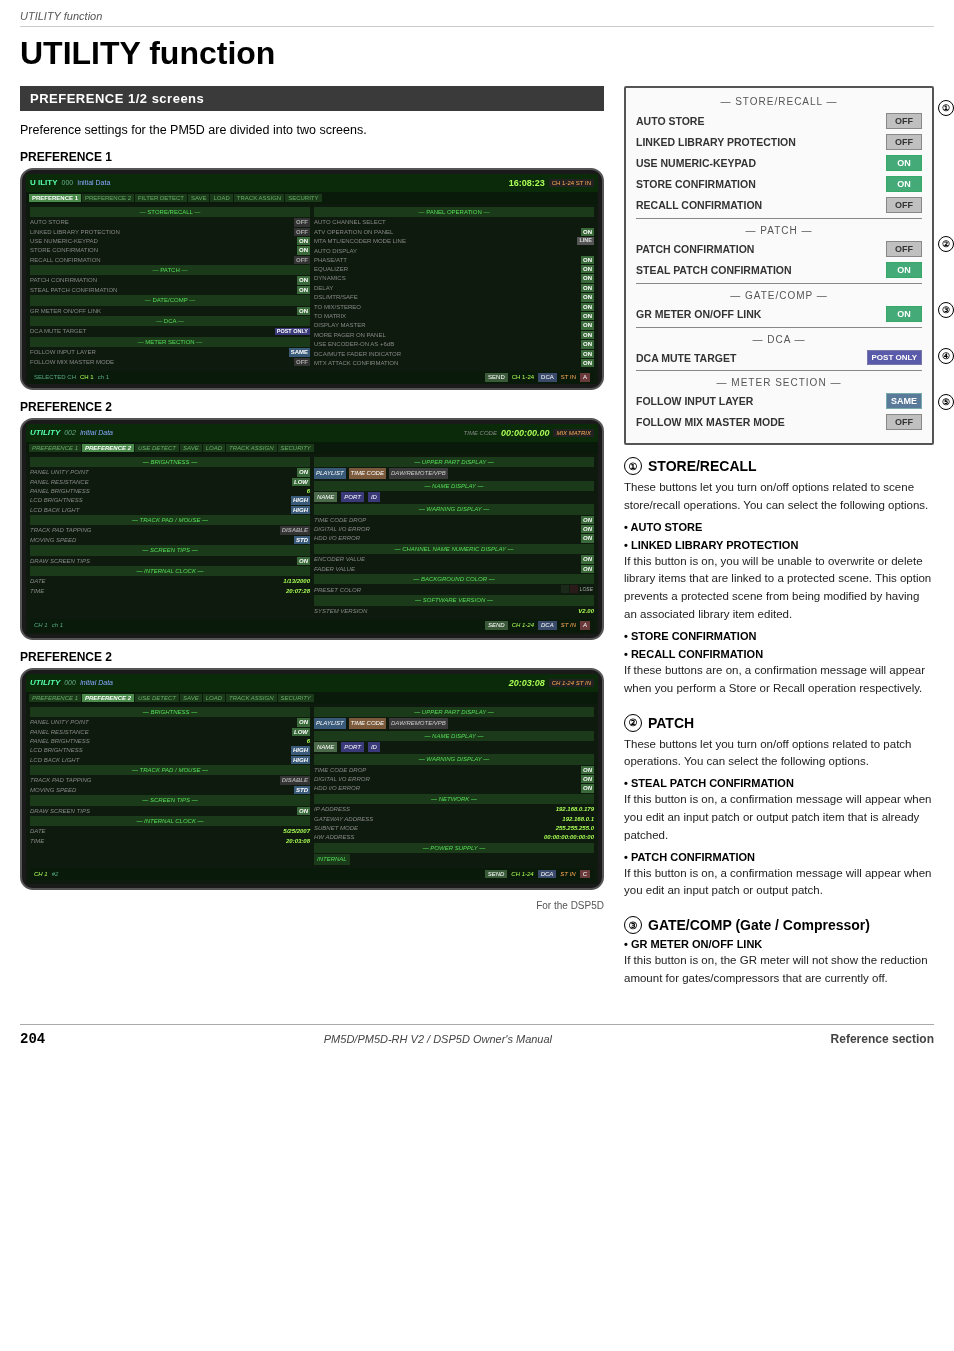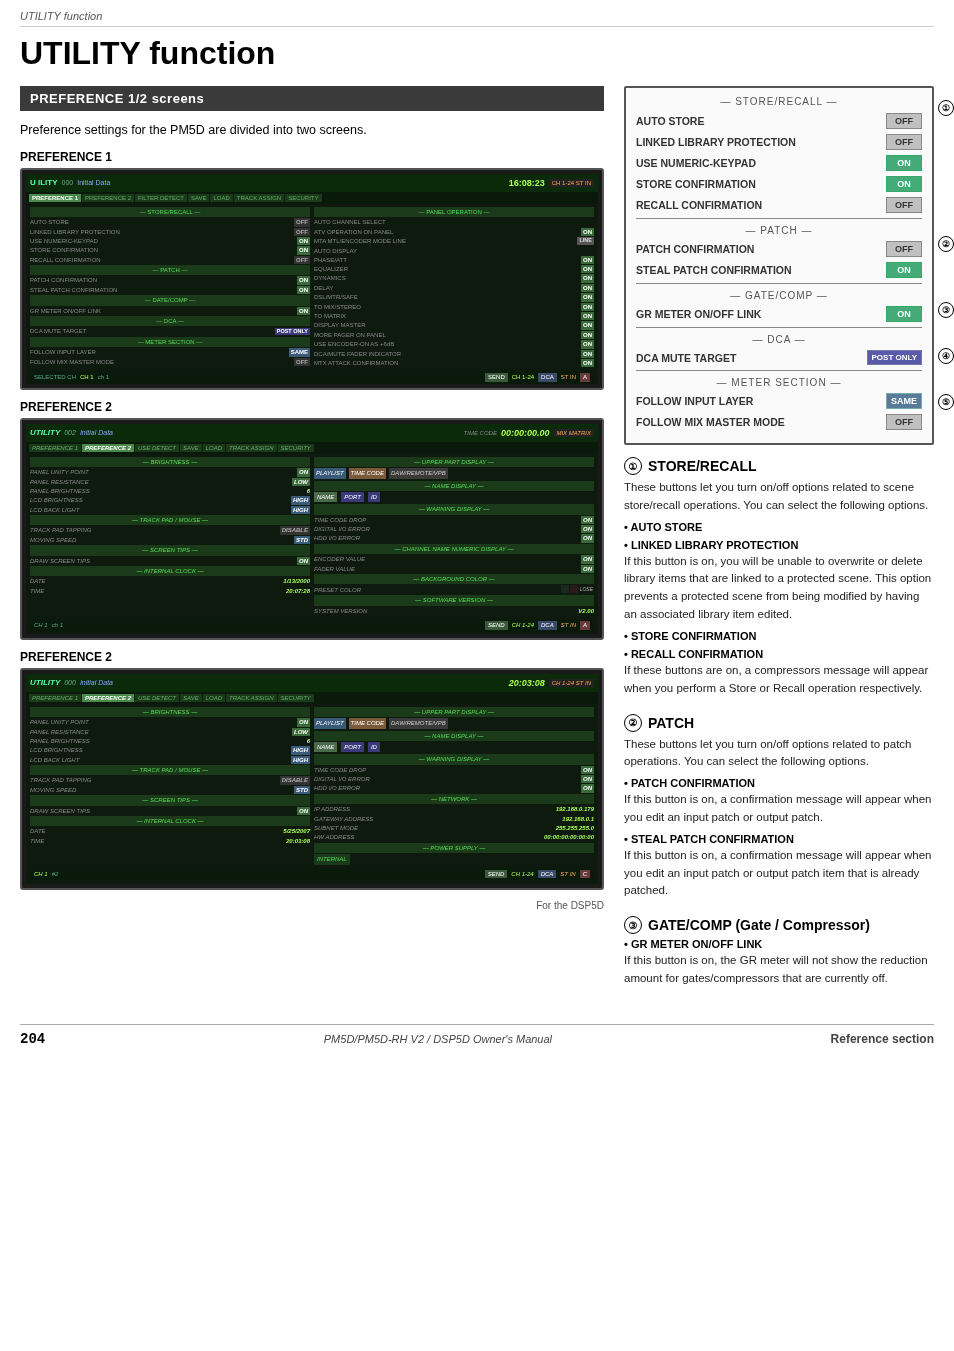--- a/index.html
+++ b/index.html
@@ -58,21 +58,21 @@
     .pref-label {
       font-weight: bold;
       font-size: 12px;
       margin-bottom: 4px;
       margin-top: 8px;
     }
     
     .screen-mockup {
       background: #1a1a1a;
       border: 2px solid #555;
-      border-radius: 3px;
+      border-radius: 13px;
       padding: 4px;
       margin-bottom: 10px;
       width: 100%;
     }
     .screen-mockup-inner {
       background: #0d1a0d;
       width: 100%;
       height: 210px;
       position: relative;
       overflow: hidden;
@@ -843,37 +843,37 @@
         </div>
         <div class="bullet-item">
           <div class="bullet-title">• LINKED LIBRARY PROTECTION</div>
           <p class="bullet-text">If this button is on, you will be unable to overwrite or delete library items that are linked to a protected scene. This option prevents a protected scene from being modified by having an associated library item edited.</p>
         </div>
         <div class="bullet-item">
           <div class="bullet-title">• STORE CONFIRMATION</div>
         </div>
         <div class="bullet-item">
           <div class="bullet-title">• RECALL CONFIRMATION</div>
-          <p class="bullet-text">If these buttons are on, a compressors message will appear when you perform a Store or Recall operation respectively.</p>
+          <p class="bullet-text">If these buttons are on, a confirmation message will appear when you perform a Store or Recall operation respectively.</p>
         </div>
       </div>
 
       <div class="numbered-section">
         <div class="num-header">
           <div class="circle-num">②</div>
           <span class="num-title">PATCH</span>
         </div>
         <p class="num-desc">These buttons let you turn on/off options related to patch operations. You can select the following options.</p>
         <div class="bullet-item">
+          <div class="bullet-title">• STEAL PATCH CONFIRMATION</div>
+          <p class="bullet-text">If this button is on, a confirmation message will appear when you edit an input patch or output patch item that is already patched.</p>
+        </div>
+        <div class="bullet-item">
           <div class="bullet-title">• PATCH CONFIRMATION</div>
           <p class="bullet-text">If this button is on, a confirmation message will appear when you edit an input patch or output patch.</p>
-        </div>
-        <div class="bullet-item">
-          <div class="bullet-title">• STEAL PATCH CONFIRMATION</div>
-          <p class="bullet-text">If this button is on, a confirmation message will appear when you edit an input patch or output patch item that is already patched.</p>
         </div>
       </div>
 
       <div class="numbered-section">
         <div class="num-header">
           <div class="circle-num">③</div>
           <span class="num-title">GATE/COMP (Gate / Compressor)</span>
         </div>
         <div class="bullet-item">
           <div class="bullet-title">• GR METER ON/OFF LINK</div>

